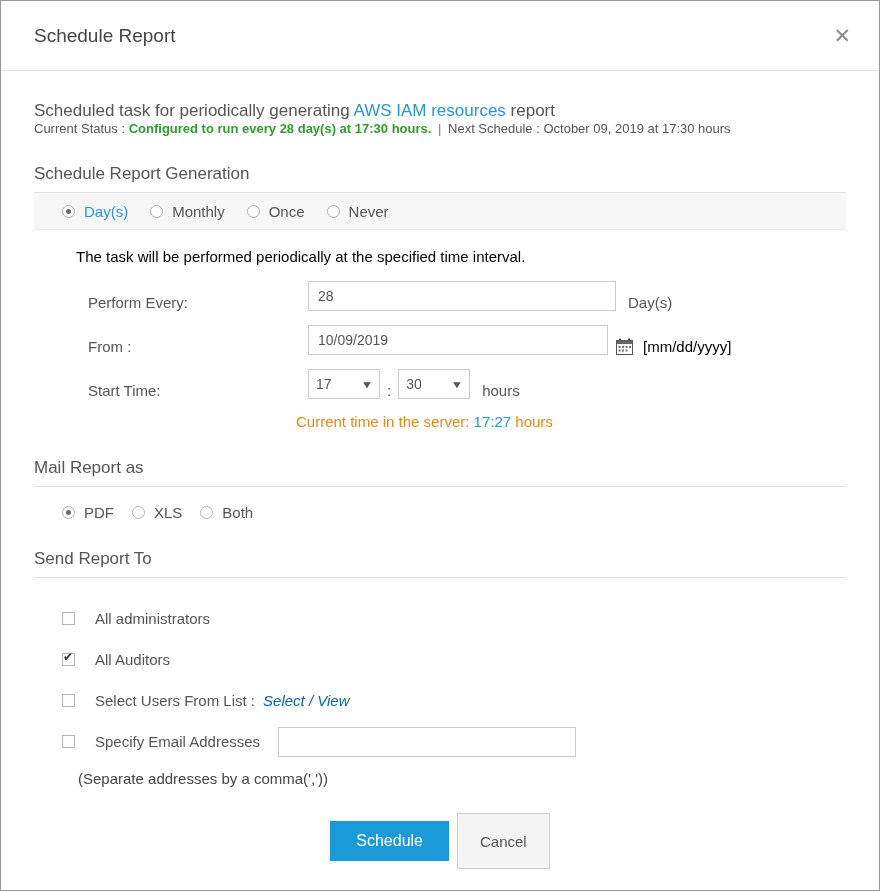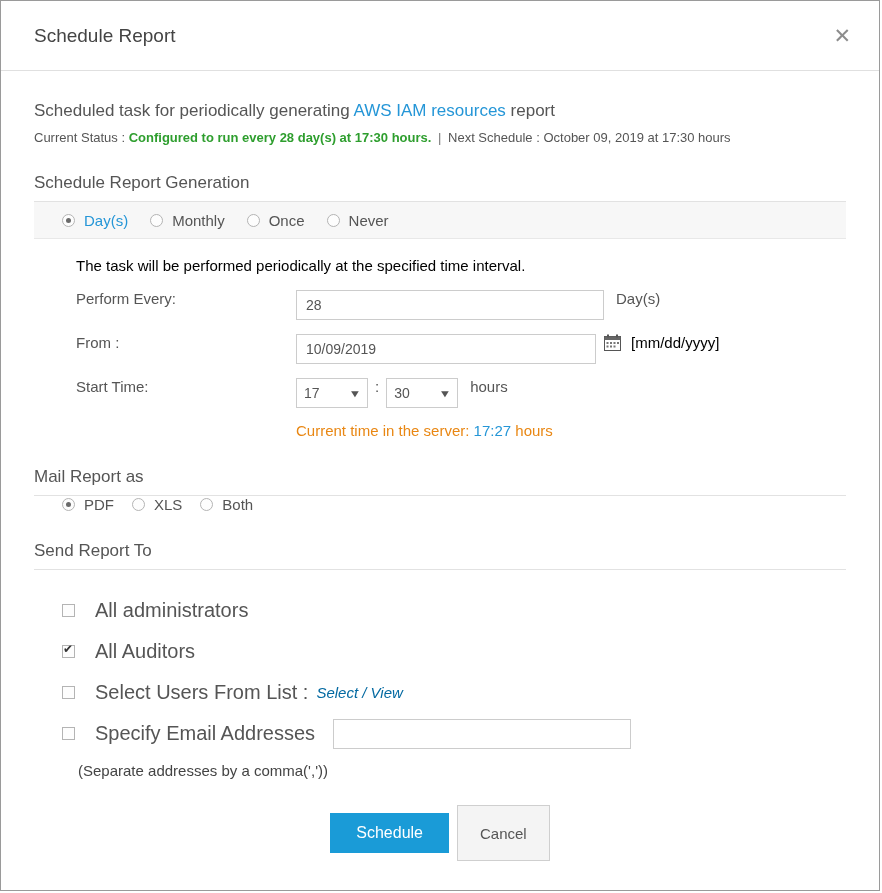--- a/index.html
+++ b/index.html
@@ -49,21 +49,20 @@
   .intro {
     margin-top: 30px;
     font-size: 17px;
     color: #555;
   }
   .intro .link {
     color: #2596d7;
     cursor: pointer;
   }
   .status-line {
-    margin-top: 9px;
     font-size: 13px;
     color: #555;
   }
   .status-green {
     color: #2e9e2e;
     font-weight: bold;
   }
   .status-sep {
     color: #777;
     padding: 0 3px;
@@ -127,22 +126,23 @@
     padding-left: 42px;
     padding-top: 18px;
   }
   .hint-line {
     font-size: 15px;
     color: #000000;
     margin-bottom: 16px;
   }
   .frow {
     display: flex;
-    align-items: flex-start;
+    align-items: flex-end;
     margin-bottom: 14px;
+    margin-left: 12px;
   }
   .flabel {
     width: 220px;
     font-size: 15px;
     color: #555;
   }
   .inp {
     height: 30px;
     border: 1px solid #ccc;
     background: #fff;
@@ -208,20 +208,21 @@
     color: #e98713;
   }
   .server-time .tm {
     color: #2596d7;
   }
   
   .mail-radios {
     display: flex;
     align-items: center;
     padding-left: 28px;
+    margin-top: 17px;
   }
   .mail-radios .radio-item { margin-right: 18px; }
   
   .cb-list {
     padding-left: 28px;
     margin-top: 20px;
   }
   .cb-row {
     display: flex;
     align-items: center;
@@ -241,21 +242,21 @@
     content: "\2714";
     position: absolute;
     left: 0px;
     top: -3px;
     font-size: 12px;
     color: #333;
     line-height: 13px;
   }
   .cb-lbl {
     margin-left: 20px;
-    font-size: 20px;
+    font-size: 15px;
     color: #555;
   }
   .cb-link {
     margin-left: 8px;
     font-size: 15px;
     color: #0369a1;
     cursor: pointer;
     font-style: italic;
   }
   .email-inp {

